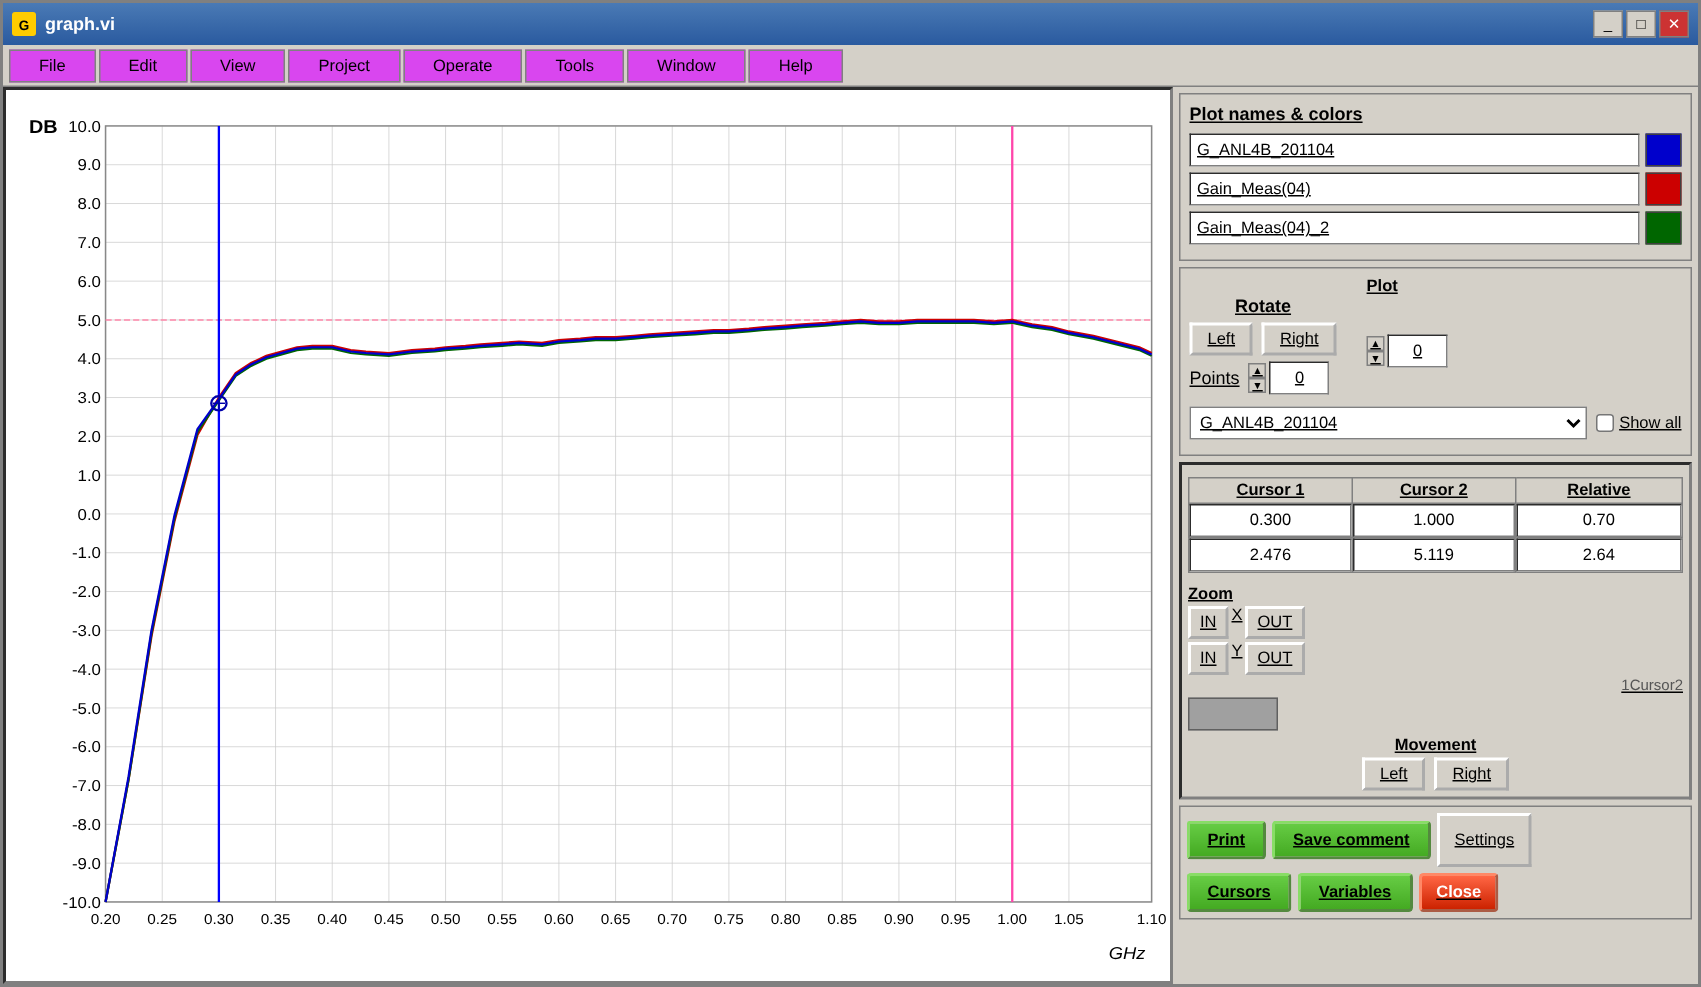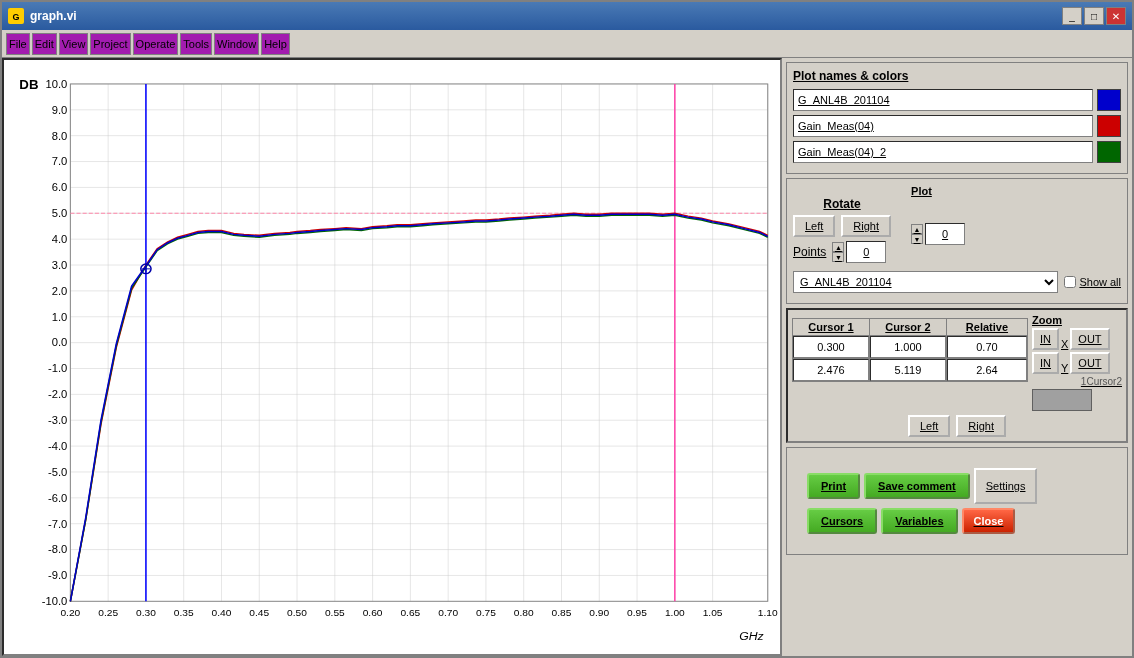--- a/index.html
+++ b/index.html
@@ -67,22 +67,22 @@
       background: #d4d0c8;
       border-bottom: 1px solid #808080;
       display: flex;
       align-items: center;
       padding: 2px 4px;
       gap: 2px;
       flex-shrink: 0;
     }
     .toolbar-btn {
       height: 22px;
-      padding: 0 2px;
-      background: #a21caf;
+      padding: 0 19px;
+      background: #d946ef;
       border: 1px solid #808080;
       cursor: pointer;
       font-size: 11px;
     }
     .main-content {
       display: flex;
       flex: 1;
       overflow: hidden;
     }
     .chart-area {
@@ -231,21 +231,21 @@
       display: flex;
       flex-direction: column;
       gap: 2px;
     }
     .zoom-title {
       font-weight: bold;
       font-size: 11px;
     }
     .zoom-row {
       display: flex;
-      align-items: flex-end;
+      align-items: flex-start;
       gap: 2px;
     }
     .zoom-btn {
       height: 22px;
       padding: 0 6px;
       background: #d4d0c8;
       border: 2px outset #ffffff;
       cursor: pointer;
       font-size: 11px;
     }
@@ -273,21 +273,21 @@
       text-align: right;
     }
     .cursor2-box {
       width: 60px;
       height: 22px;
       background: #a0a0a0;
       border: 1px solid #606060;
     }
     .bottom-section {
       border: 1px solid #808080;
-      padding: 20px;
+      padding: 4px;
       display: flex;
       flex-direction: column;
       gap: 4px;
     }
     .bottom-row1 {
       display: flex;
       gap: 4px;
       align-items: center;
     }
     .bottom-row2 {
@@ -725,21 +725,21 @@
             <option>Gain_Meas(04)_2</option>
           </select>
           <div class="show-all-check">
             <input type="checkbox" style="">
             <span>Show all</span>
           </div>
         </div>
       </div>
 
       <div class="cursor-section">
-        <div style="display:flex; gap:4px;">
+        <div style="display:flex; gap:4px;flex-direction:column;">
 
           <div style="flex:1;">
             <table class="cursor-table">
               <tbody>
                   <tr>
                 <th>Cursor 1</th>
                 <th>Cursor 2</th>
                 <th>Relative</th>
               </tr>
               <tr>
@@ -769,20 +769,21 @@
               <button class="zoom-btn">OUT</button>
             </div>
             <div class="cursor2-indicator">
               <span>1Cursor2</span>
             </div>
             <div class="cursor2-box"></div>
           </div>
         </div>
 
         <div class="movement-section">
+          <div class="movement-title">Movement</div>
           <div class="movement-row">
             <button class="small-btn">Left</button>
             <button class="small-btn">Right</button>
           </div>
         </div>
       </div>
 
       <div class="bottom-section">
         <div class="bottom-row1">
           <button class="green-btn">Print</button>

